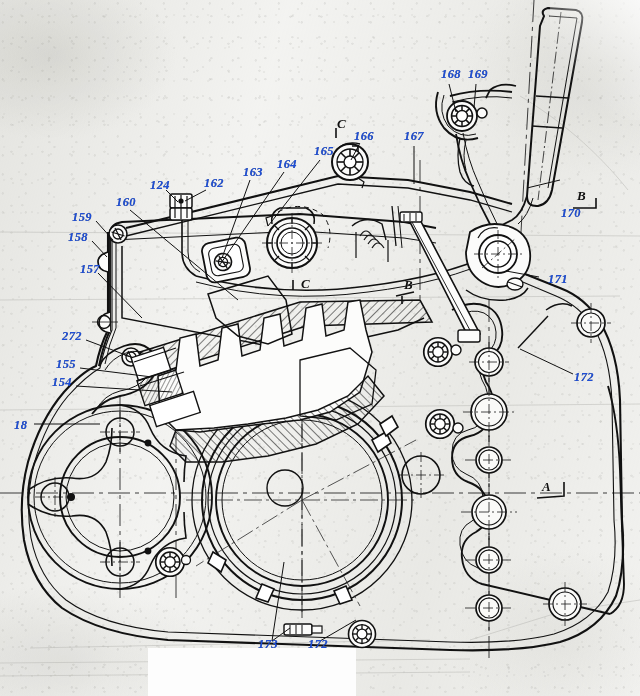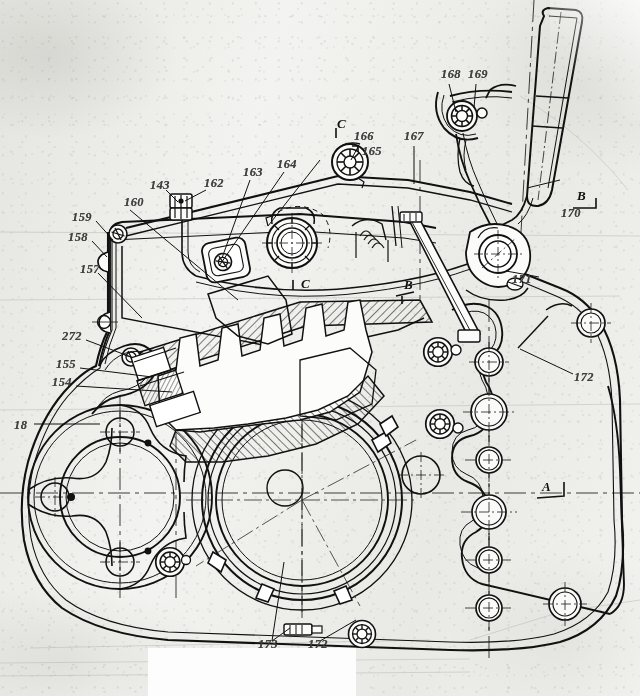--- a/index.html
+++ b/index.html
@@ -33,21 +33,21 @@
       radial-gradient(ellipse 220px 110px at 10% 95%, rgba(205,205,200,.34), transparent 70%),
       radial-gradient(ellipse 160px 130px at 88% 92%, rgba(212,212,207,.26), transparent 72%);
   }
   #drawing{position:absolute;inset:0;}
   .lbl{
     position:absolute;
     font-family:"Liberation Serif",serif;
     font-style:italic;
     font-weight:700;
     font-size:12.5px;
-    color:#404040;
+    color:#1d4ed8;
     letter-spacing:.4px;
     white-space:nowrap;
     line-height:1;
     text-shadow:0 0 .6px rgba(20,20,20,.55);
   }
   .sec{
     position:absolute;
     font-family:"Liberation Serif",serif;
     font-style:italic;
     font-weight:700;
@@ -596,32 +596,32 @@
   </svg>
 
   <div id="labels-layer">
     <div class="lbl" style="left:14px;top:419px;">18</div>
     <div class="lbl" style="left:52px;top:376px;">154</div>
     <div class="lbl" style="left:56px;top:358px;font-style:italic;">155</div>
     <div class="lbl" style="left:62px;top:330px;">272</div>
     <div class="lbl" style="left:80px;top:263px;">157</div>
     <div class="lbl" style="left:68px;top:231px;">158</div>
     <div class="lbl" style="left:72px;top:211px;">159</div>
-    <div class="lbl" style="left:124px;top:196px;">160</div>
-    <div class="lbl" style="left:150px;top:179px;">143</div>
+    <div class="lbl" style="left:116px;top:196px;">160</div>
+    <div class="lbl" style="left:150px;top:179px;">124</div>
     <div class="lbl" style="left:204px;top:177px;">162</div>
     <div class="lbl" style="left:243px;top:166px;">163</div>
     <div class="lbl" style="left:277px;top:158px;">164</div>
-    <div class="lbl" style="left:314px;top:145px;margin-left:48px;">165</div>
+    <div class="lbl" style="left:314px;top:145px;">165</div>
     <div class="lbl" style="left:354px;top:130px;">166</div>
     <div class="lbl" style="left:404px;top:130px;">167</div>
     <div class="lbl" style="left:441px;top:68px;">168</div>
     <div class="lbl" style="left:468px;top:68px;">169</div>
     <div class="lbl" style="left:561px;top:170px;margin-top:37px;">170</div>
-    <div class="lbl" style="left:512px;top:273px;">171</div>
+    <div class="lbl" style="left:548px;top:273px;">171</div>
     <div class="lbl" style="left:574px;top:371px;">172</div>
     <div class="lbl" style="left:308px;top:638px;">172</div>
     <div class="lbl" style="left:258px;top:638px;">173</div>
   </div>
 
   <div id="section-layer">
     <div class="sec" style="left:337px;top:117px;">C</div>
     <div class="sec" style="left:301px;top:277px;">C</div>
     <div class="sec" style="left:577px;top:189px;">B</div>
     <div class="sec" style="left:404px;top:278px;">B</div>

